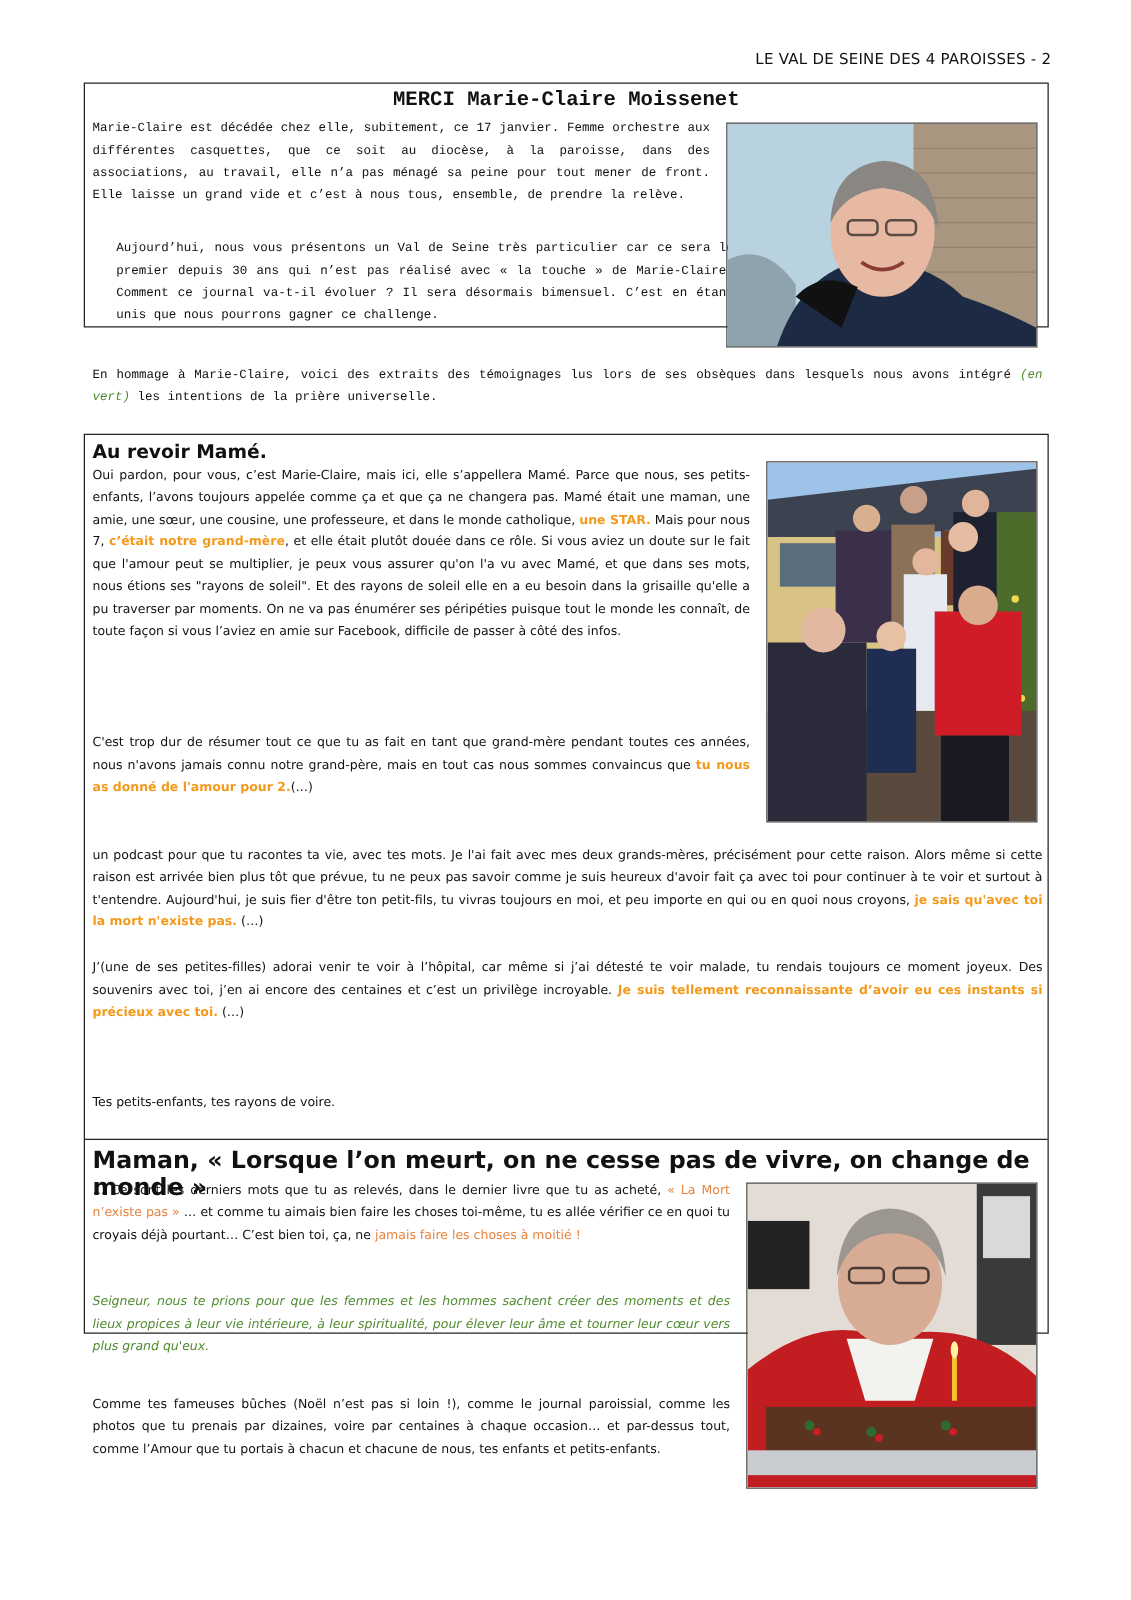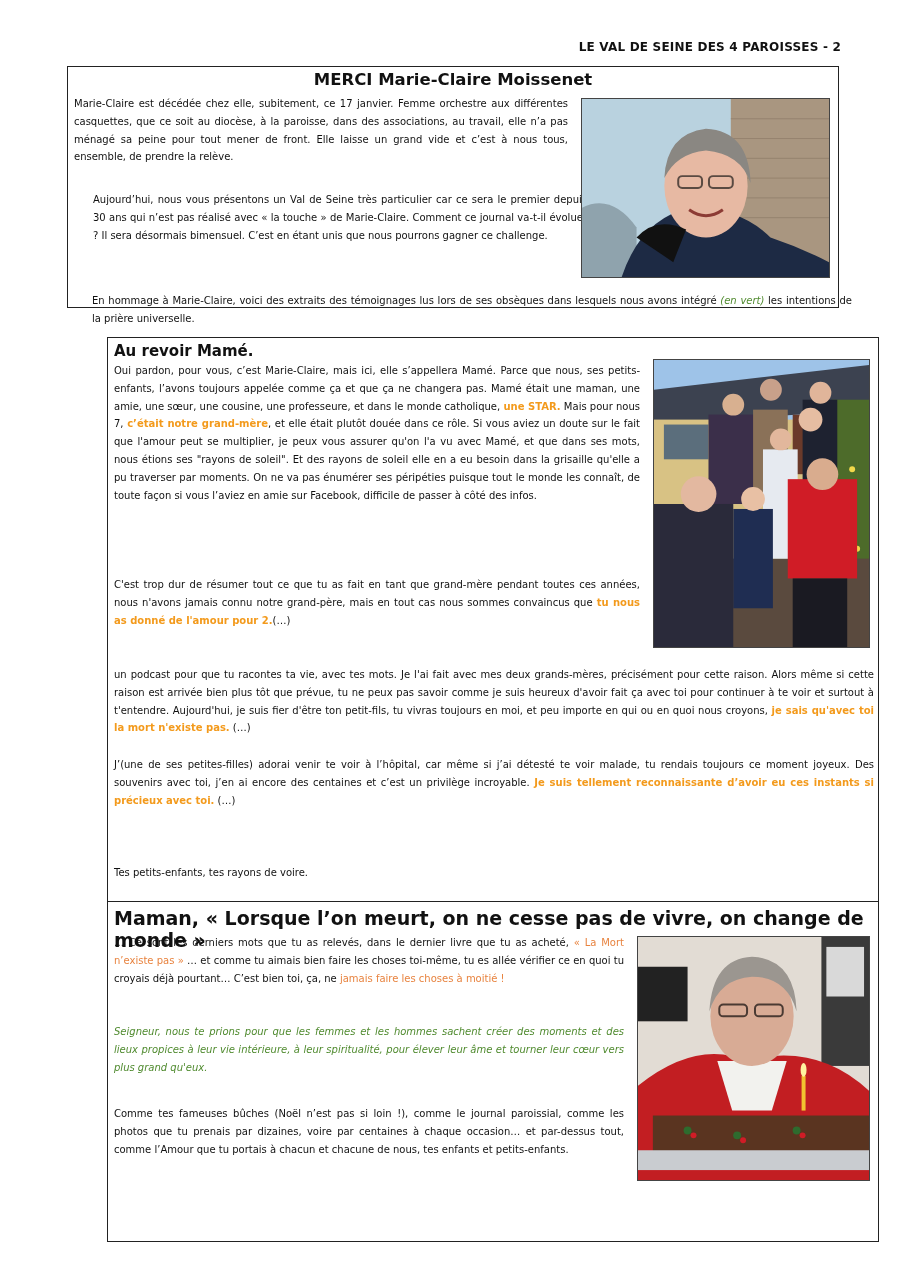--- a/index.html
+++ b/index.html
@@ -1,23 +1,23 @@
 <!DOCTYPE html>
 <html><head>
 <meta charset="utf-8">
 <style>
   html, body { margin: 0; padding: 0; background: #ffffff; }
   body { width: 905px; height: 1280px; position: relative; overflow: hidden;
          font-family: "DejaVu Sans", sans-serif; color: #111; }
   .running-head { position: absolute; top: 40px; right: 64px; font-size: 12px;
-                  letter-spacing: 0.2px; color: #111; font-weight: bold; }
+                  letter-spacing: 0.2px; color: #111; }
   .box { position: absolute; left: 67px; width: 772px; border: 1px solid #222;
          box-sizing: border-box; }
-  #box1 { top: 66px; height: 242px; }
-  #box2 { top: 337px; height: 905px; margin-left: 40px; }
+  #box1 { top: 66px; height: 196px; font-family: Liberation Mono, monospace; }
+  #box2 { top: 347px; height: 720px; }
   .divider { position: absolute; left: 0; right: 0; height: 0; border-top: 1px solid #222; }
   .txt { font-size: 10px; line-height: 17.8px; text-align: justify; }
   .title { font-weight: bold; font-size: 16.5px; text-align: center; position: absolute;
            top: 3px; left: 0; right: 0; }
   .p { position: absolute; left: 6px; }
   .orange { color: #f39a1c; font-weight: bold; }
   .orange2 { color: #e8833f; font-weight: normal; }
   .green { color: #4f8a2e; font-style: italic; }
   .sec-title { font-weight: bold; font-size: 15px; position: absolute; left: 6px; }
   .photo { position: absolute; border: 1px solid #444; box-sizing: border-box; overflow: hidden; }
@@ -25,21 +25,21 @@
 </style>
 </head>
 <body>
 
 <div class="running-head">LE VAL DE SEINE DES 4 PAROISSES  - 2</div>
 
 <div class="box" id="box1">
   <div class="title">MERCI Marie-Claire Moissenet</div>
   <div class="p txt" style="top:28px; width:494px;">Marie-Claire est décédée chez elle, subitement, ce 17 janvier. Femme orchestre aux différentes casquettes, que ce soit au diocèse, à la paroisse, dans des associations, au travail, elle n’a pas ménagé sa peine pour tout mener de front. Elle laisse un grand vide et c’est à nous tous, ensemble, de prendre la relève.</div>
   <div class="p txt" style="top:124px; width:494px;margin-left:19px;">Aujourd’hui, nous vous présentons un Val de Seine très particulier car ce sera le premier depuis 30 ans qui n’est pas réalisé avec « la touche » de Marie-Claire. Comment ce journal va-t-il évoluer ? Il sera désormais bimensuel. C’est en étant unis que nous  pourrons gagner ce challenge.</div>
-  <div class="p txt" style="top:225px; width:760px;margin-left:18px;">
+  <div class="p txt" style="top:225px; width:760px;">
     <span>En hommage à Marie-Claire, voici des extraits des témoignages lus lors de ses obsèques dans lesquels nous avons intégré </span><span class="green" style="font-weight:normal">(en vert)</span><span> les intentions de la prière universelle.</span>
   </div>
   <div class="photo" style="left:513px; top:31px; width:249px; height:180px;">
     <svg viewBox="0 0 249 180" preserveAspectRatio="none">
       <rect width="249" height="180" fill="#b9d2df"></rect>
       <rect x="150" y="0" width="99" height="180" fill="#a99680"></rect>
       <g stroke="#8d7a66" stroke-width="1" opacity="0.7">
         <line x1="150" y1="20" x2="249" y2="20"></line>
           <line x1="150" y1="40" x2="249" y2="40"></line>
         <line x1="150" y1="60" x2="249" y2="60"></line>

